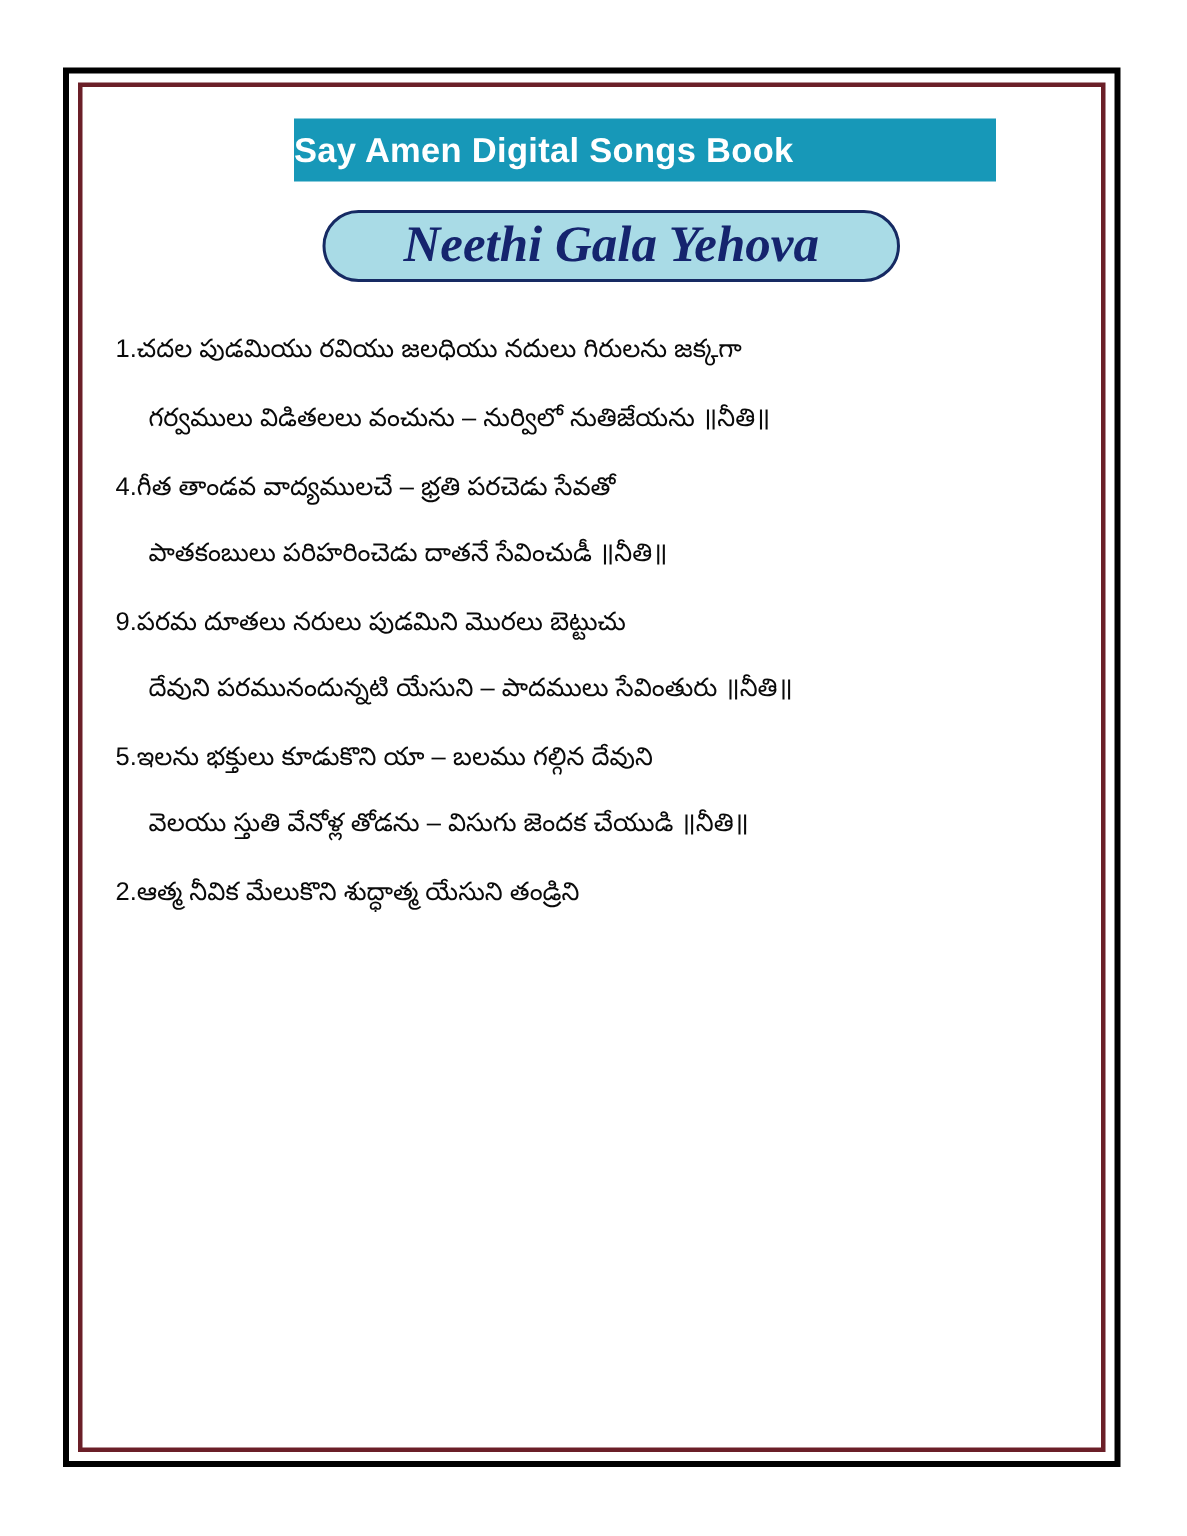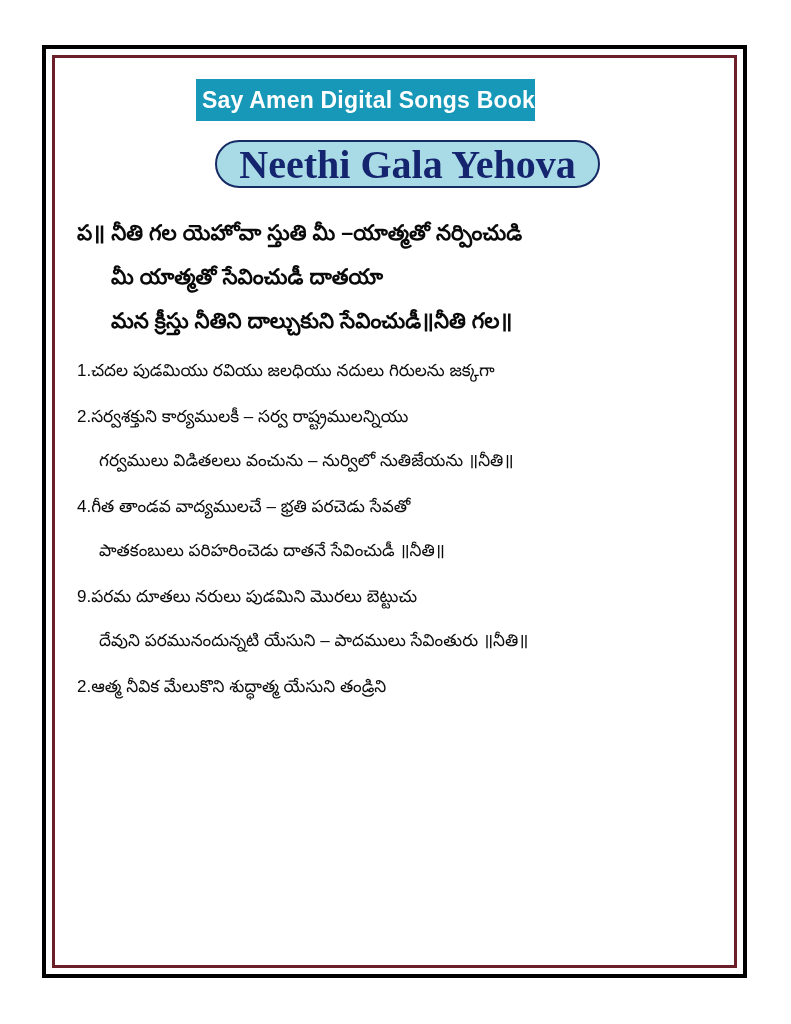--- a/index.html
+++ b/index.html
@@ -53,26 +53,26 @@
     right: 0;
     bottom: 0;
     overflow: hidden;
   }
 
   
   .header-band {
     position: absolute;
     left: 141px;
     top: 21px;
-    width: 339px;
+    width: 468px;
     height: 42px;
     background: #1798b8;
     display: flex;
     align-items: center;
-    justify-content: flex-end;
+    justify-content: flex-start;
   }
   .header-band-text {
     color: #ffffff;
     font-family: "Liberation Sans", sans-serif;
     font-weight: bold;
     font-size: 23px;
     letter-spacing: 0.2px;
     white-space: nowrap;
   }
 
@@ -88,21 +88,22 @@
     border-radius: 26px;
     display: flex;
     align-items: center;
     justify-content: center;
     box-sizing: border-box;
   }
   .title-badge-text {
     color: #15246e;
     font-family: "Liberation Serif", serif;
     font-weight: bold;
-    font-size: 40px;
+    font-style: italic;
+    font-size: 34px;
     white-space: nowrap;
   }
 
   
   .lyrics {
     position: absolute;
     left: 22px;
     top: 153px;
     right: 8px;
     color: #0a0a0a;
@@ -147,45 +148,43 @@
         <div class="header-band">
           <span class="header-band-text">Say Amen Digital Songs Book</span>
         </div>
 
         <div class="title-badge">
           <span class="title-badge-text">Neethi Gala Yehova</span>
         </div>
 
         <div class="lyrics">
 
-          <div class="stanza stanza-pallavi">
-            <div class="line">ప॥ నీతి గల యెహోవా స్తుతి మీ –యాత్మతో నర్పించుడి</div>
-            <div class="line indent">మీ యాత్మతో సేవించుడీ దాతయా</div>
-            <div class="line indent">మన క్రీస్తు నీతిని దాల్చుకుని సేవించుడీ॥నీతి గల॥</div>
-          </div>
 
           <div class="stanza stanza-verse">
             <div class="line">1.చదల పుడమియు రవియు జలధియు నదులు గిరులను జక్కగా</div>
           </div>
 
           <div class="stanza stanza-verse">
-            <div class="line">2.సర్వశక్తుని కార్యములకీ – సర్వ రాష్ట్రములన్నియు</div>
             <div class="line indent">గర్వములు విడితలలు వంచును – నుర్విలో నుతిజేయను ॥నీతి॥</div>
           </div>
 
           <div class="stanza stanza-verse">
             <div class="line">4.గీత తాండవ వాద్యములచే – భ్రతి పరచెడు సేవతో</div>
             <div class="line indent">పాతకంబులు పరిహరించెడు దాతనే సేవించుడీ    ॥నీతి॥</div>
           </div>
 
           <div class="stanza stanza-verse">
             <div class="line">9.పరమ దూతలు నరులు పుడమిని మొరలు బెట్టుచు</div>
             <div class="line indent">దేవుని పరమునందున్నటి యేసుని – పాదములు సేవింతురు ॥నీతి॥</div>
           </div>
 
+          <div class="stanza stanza-verse">
+            <div class="line">5.ఇలను భక్తులు కూడుకొని యా – బలము గల్గిన దేవుని</div>
+            <div class="line indent">వెలయు స్తుతి వేనోళ్ల తోడను – విసుగు జెందక చేయుడి ॥నీతి॥</div>
+          </div>
 
           <div class="stanza stanza-verse">
             <div class="line">2.ఆత్మ నీవిక మేలుకొని శుద్ధాత్మ యేసుని తండ్రిని</div>
           </div>
 
         </div>
 
       </div>
     </div>
   </div>

